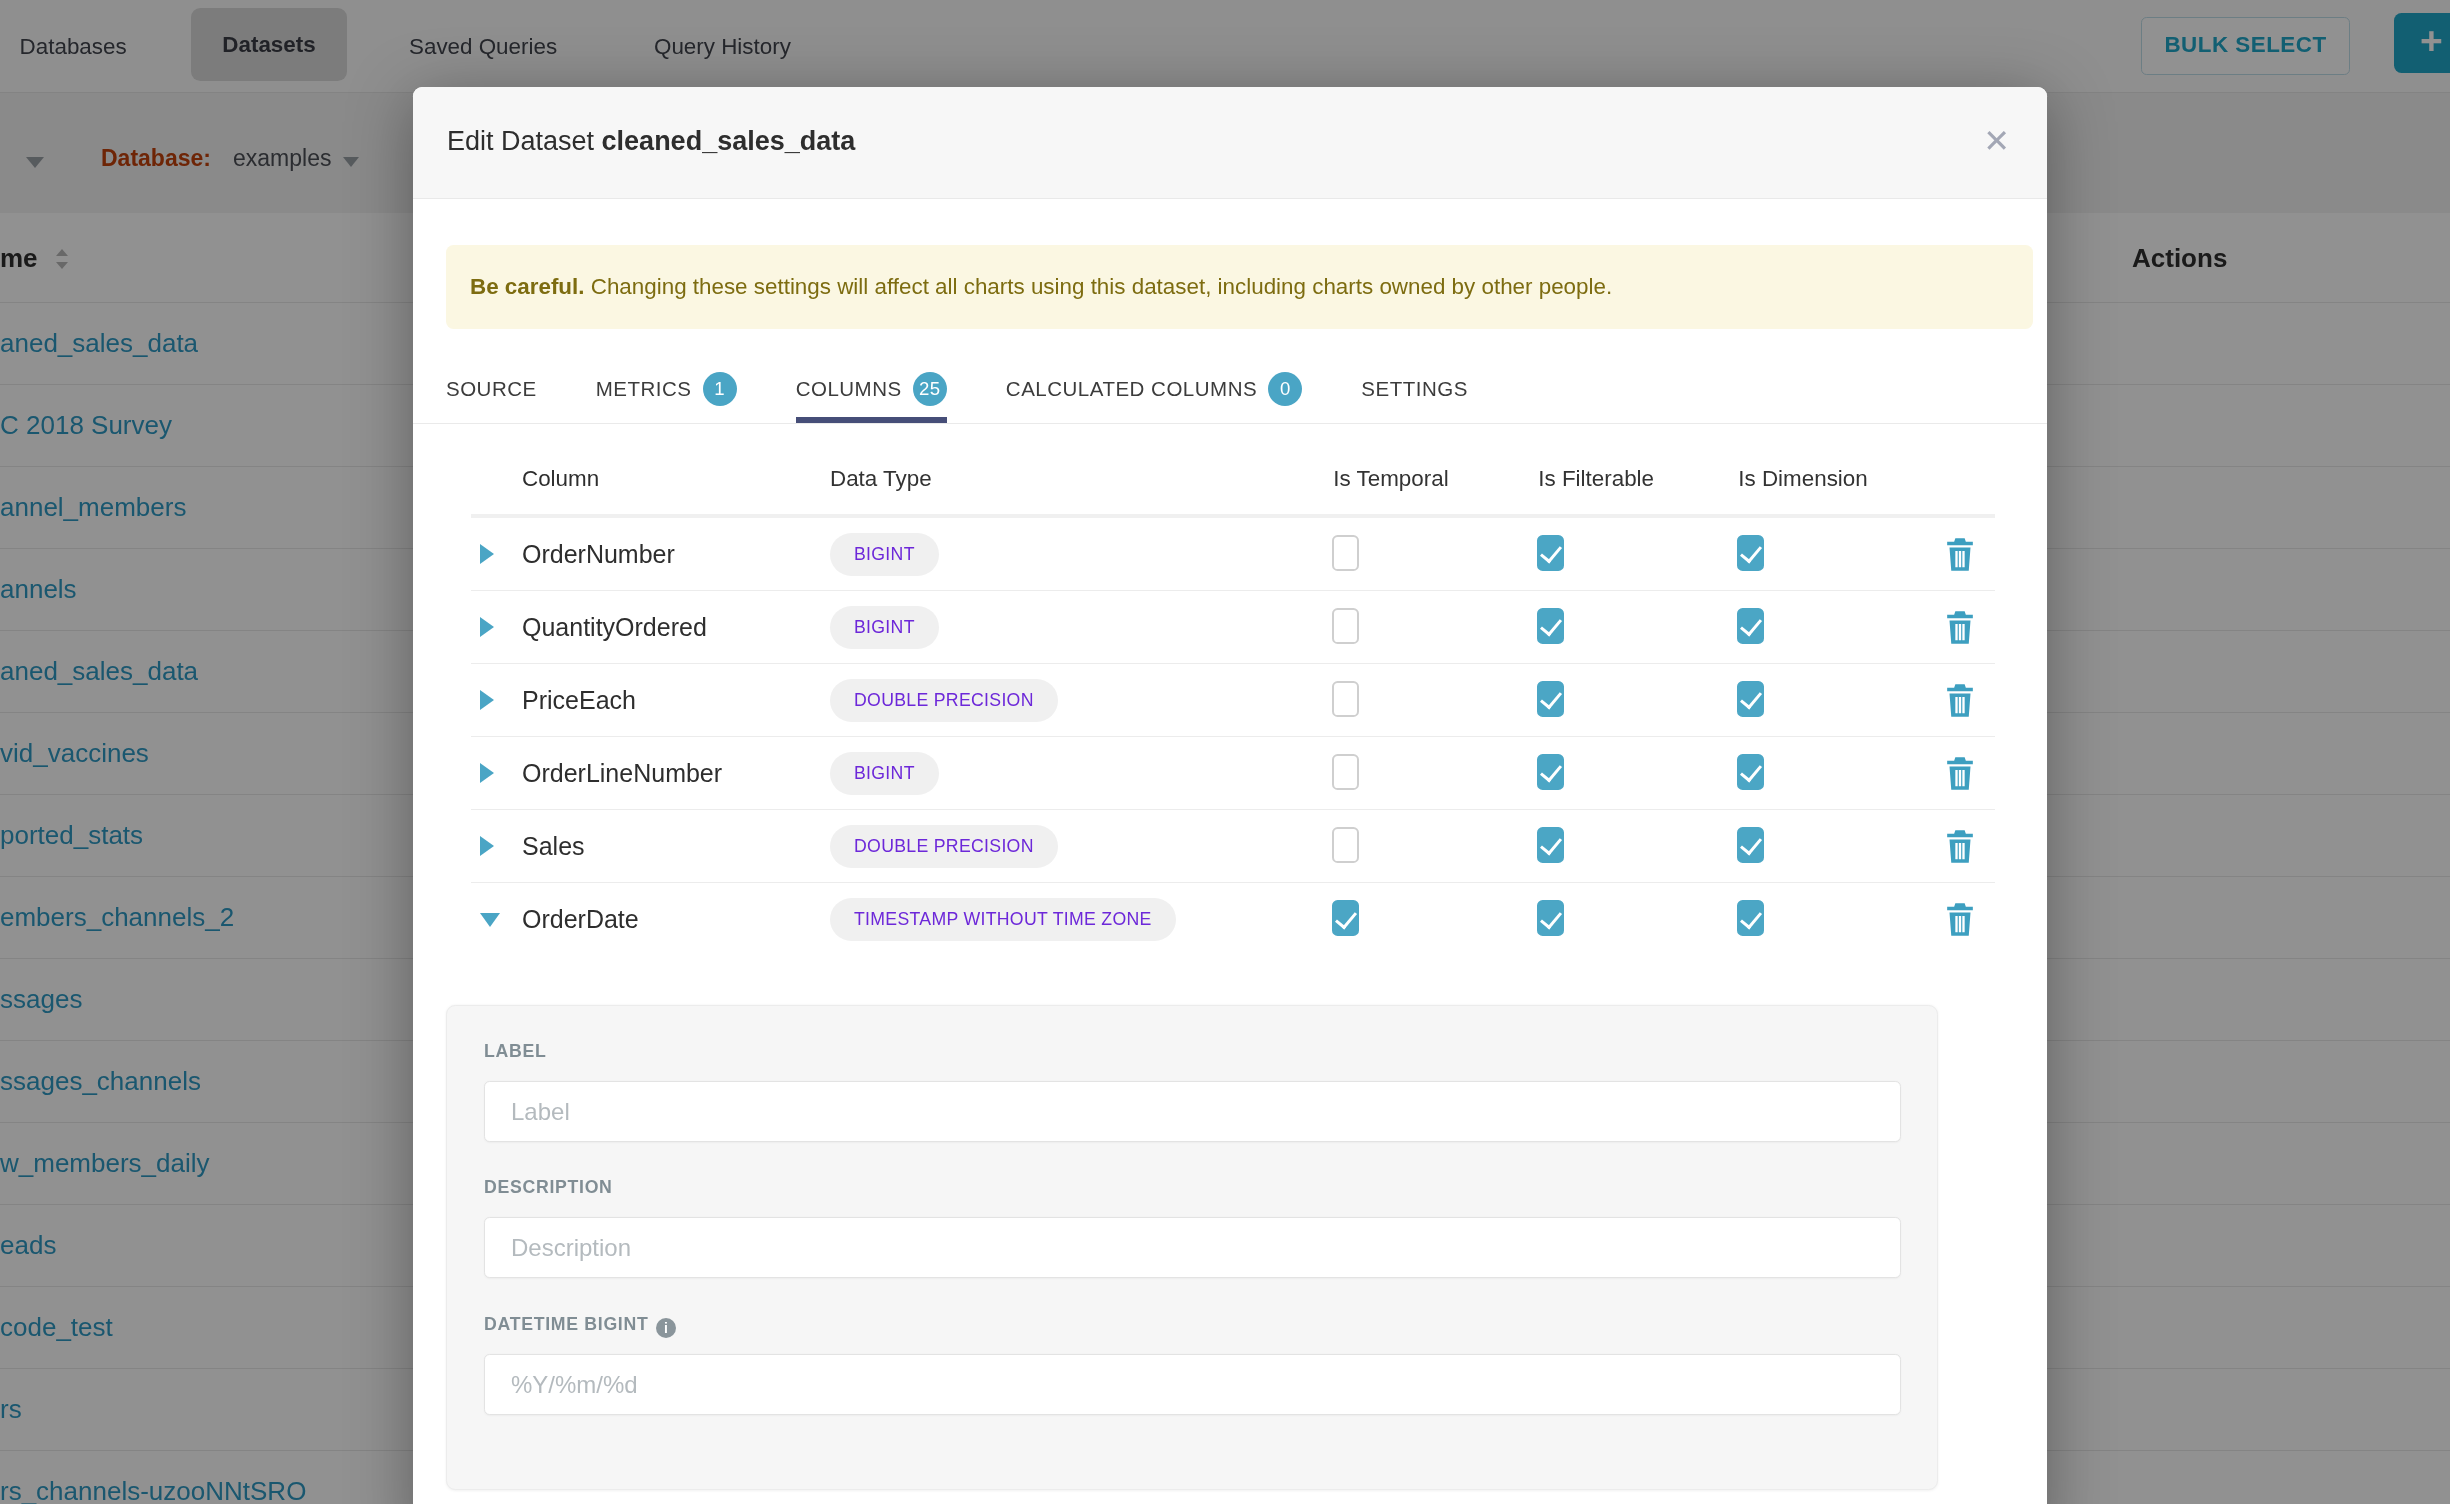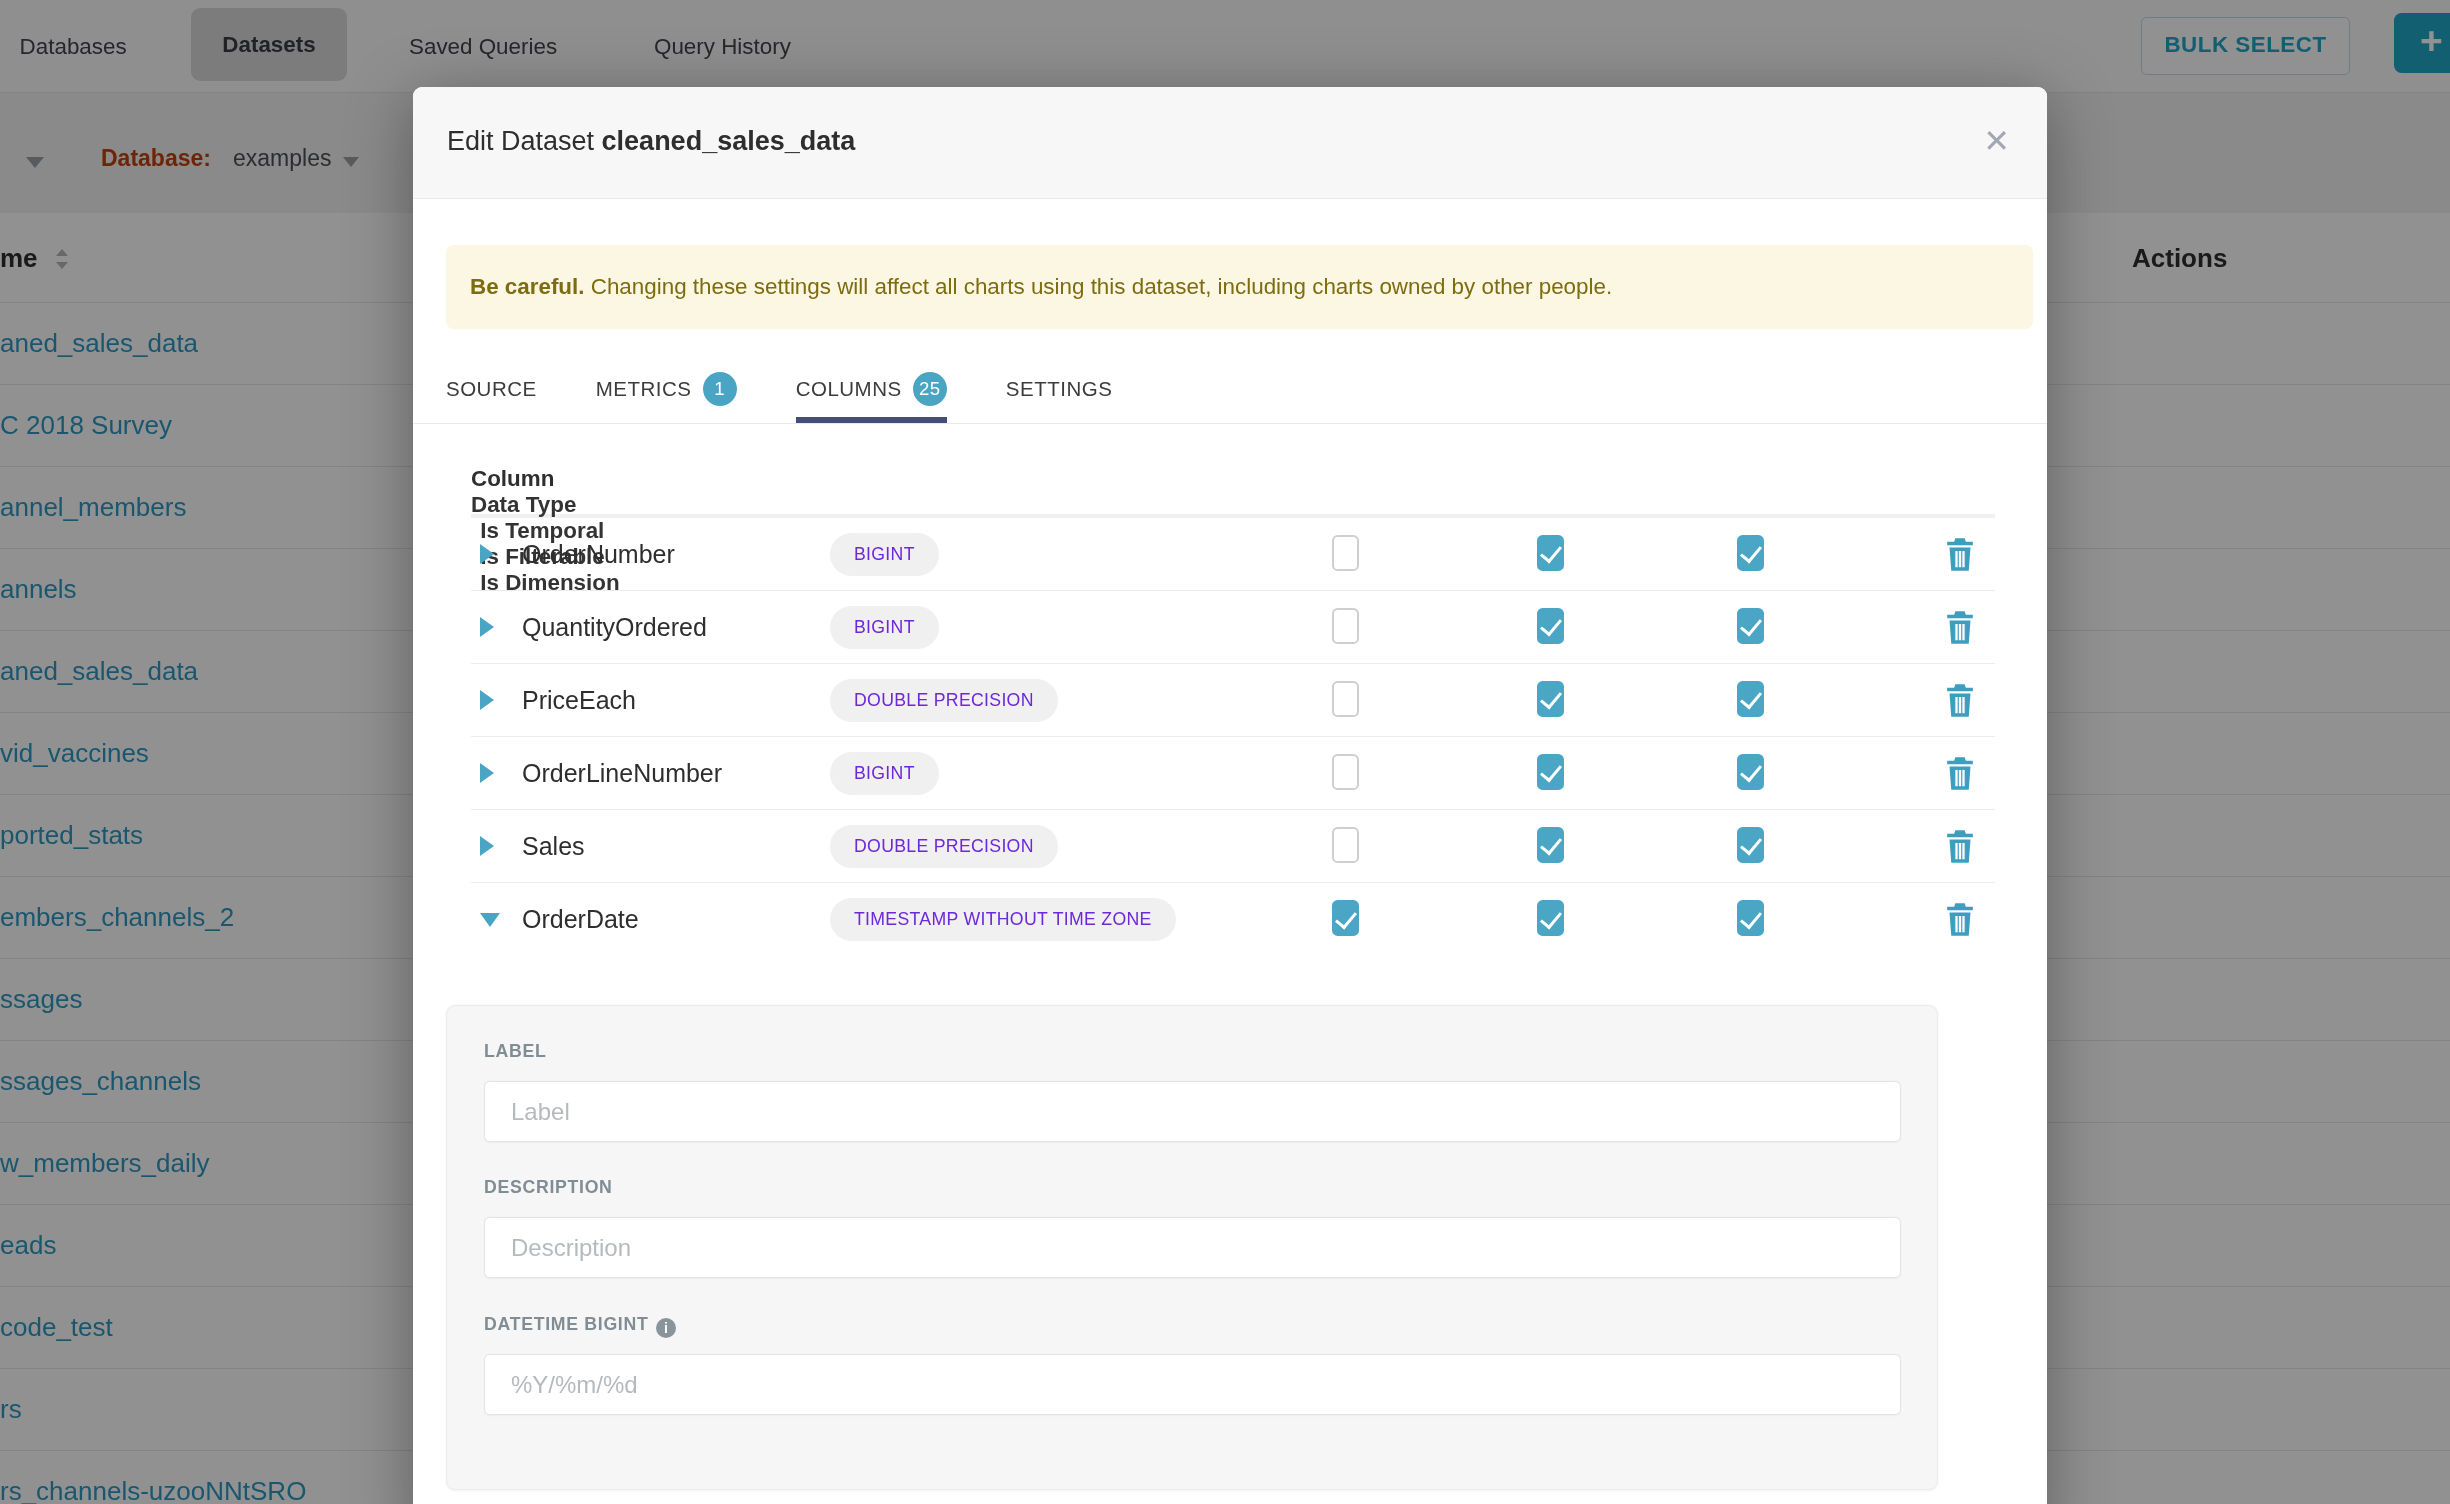--- a/index.html
+++ b/index.html
@@ -74,21 +74,21 @@
          font-size:20.5px; letter-spacing:0.5px; color:#3c3c3c;
          border-bottom:6.5px solid transparent; padding-bottom:0px; cursor:pointer;text-align:right; }
   .tab.active { border-bottom-color:#464e78; }
   .badge { min-width:34px; height:34px; padding:0 5.6px; border-radius:17.7px;
            background:#4aa5c5; color:#ffffff; font-size:18.6px;
            display:flex; align-items:center; justify-content:center; }
   .tab:not(.has-badge) .badge { display:none; }
 
   .cols-table { position:absolute; left:58px; top:379px; width:1524px; }
   .t-head { display:flex; height:52px; align-items:flex-start;
-            border-bottom:4.7px solid #f0f0f0; font-size:22.4px; font-weight:bold; color:#333333;flex-direction:column; }
+            border-bottom:4.7px solid #f0f0f0; font-size:22.4px; font-weight:normal; color:#333333; }
   .t-row { display:flex; height:73px; align-items:center; border-bottom:1.9px solid #ececec; }
   .t-row.last { border-bottom:none; }
   .c-caret { width:51px; display:flex; justify-content:flex-start; padding-left:9.3px; }
   .c-name { width:308px; font-size:25px; color:#2e2e2e; }
   .c-type { width:494px; }
   .c-temp, .c-filt { padding-left:7.5px; }
   .c-temp { width:205px; }
   .c-filt { width:200px; }
   .c-dim  { width:196px; padding-left:7.5px; }
   .c-del  { width:70px; display:flex; justify-content:center; }
@@ -191,20 +191,24 @@
       <span>SOURCE</span>
     </div>
     <div class="tab has-badge">
       <span>METRICS</span>
       <span class="badge">1</span>
     </div>
     <div class="tab has-badge active">
       <span>COLUMNS</span>
       <span class="badge">25</span>
     </div>
+    <div class="tab has-badge">
+      <span>CALCULATED COLUMNS</span>
+      <span class="badge">0</span>
+    </div>
     <div class="tab">
       <span>SETTINGS</span>
     </div>
   </div>
 
   <div class="cols-table">
     <div class="t-head">
       <div class="c-caret"></div>
       <div class="c-name" style="font-size:22.4px;">Column</div>
       <div class="c-type">Data Type</div>

